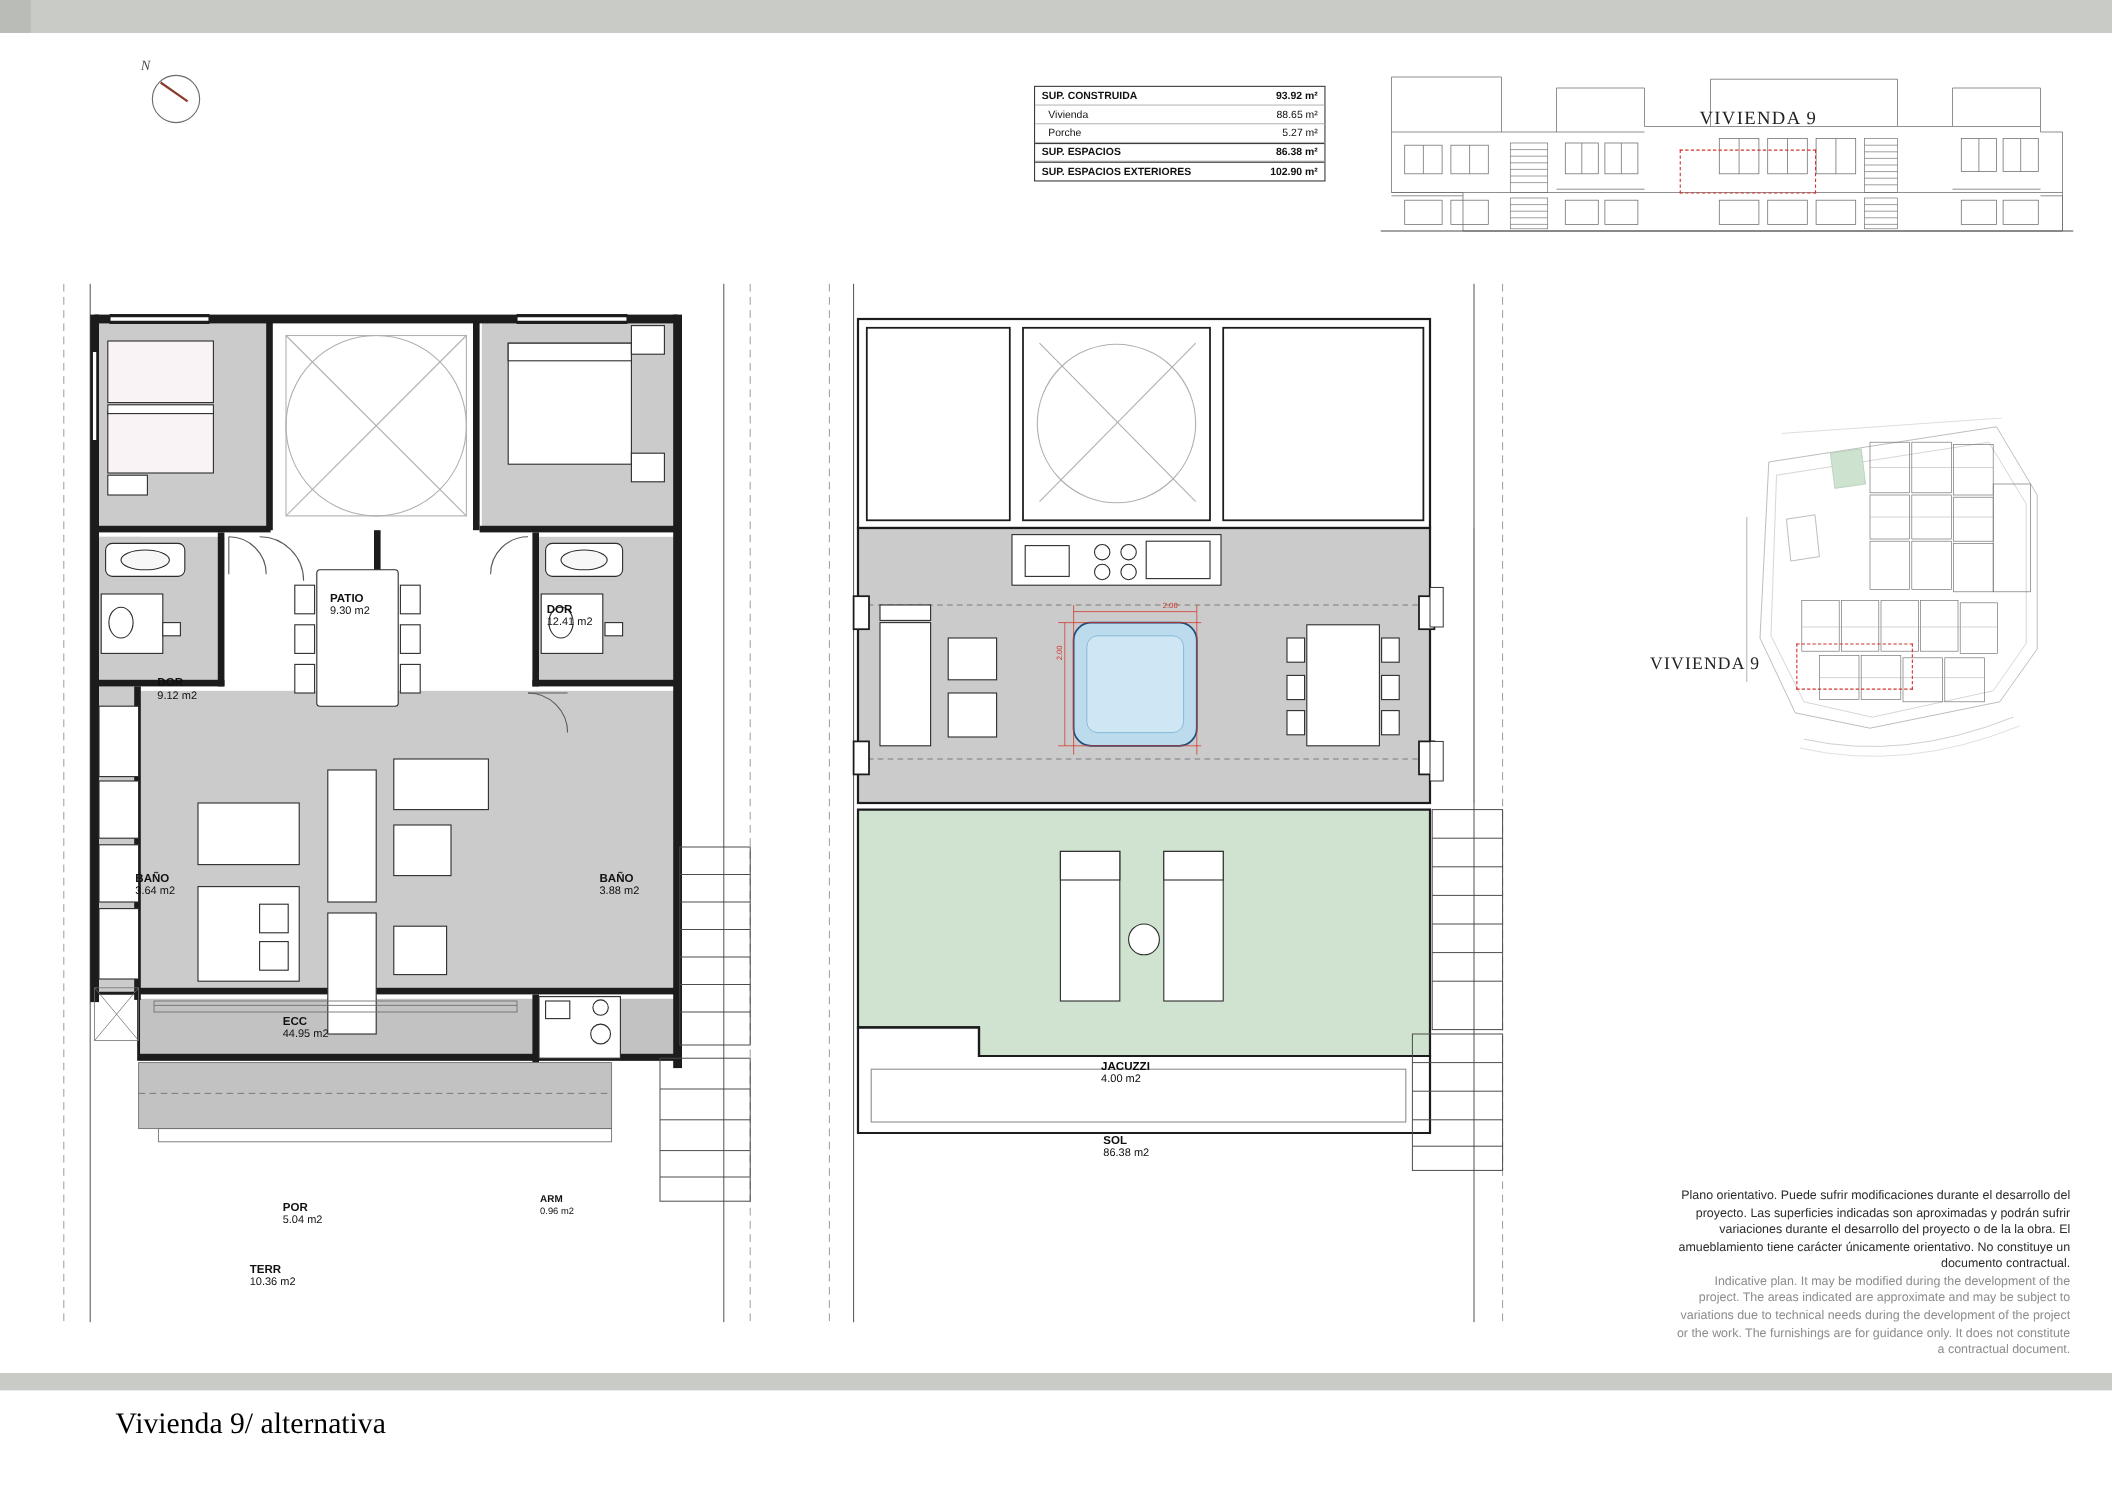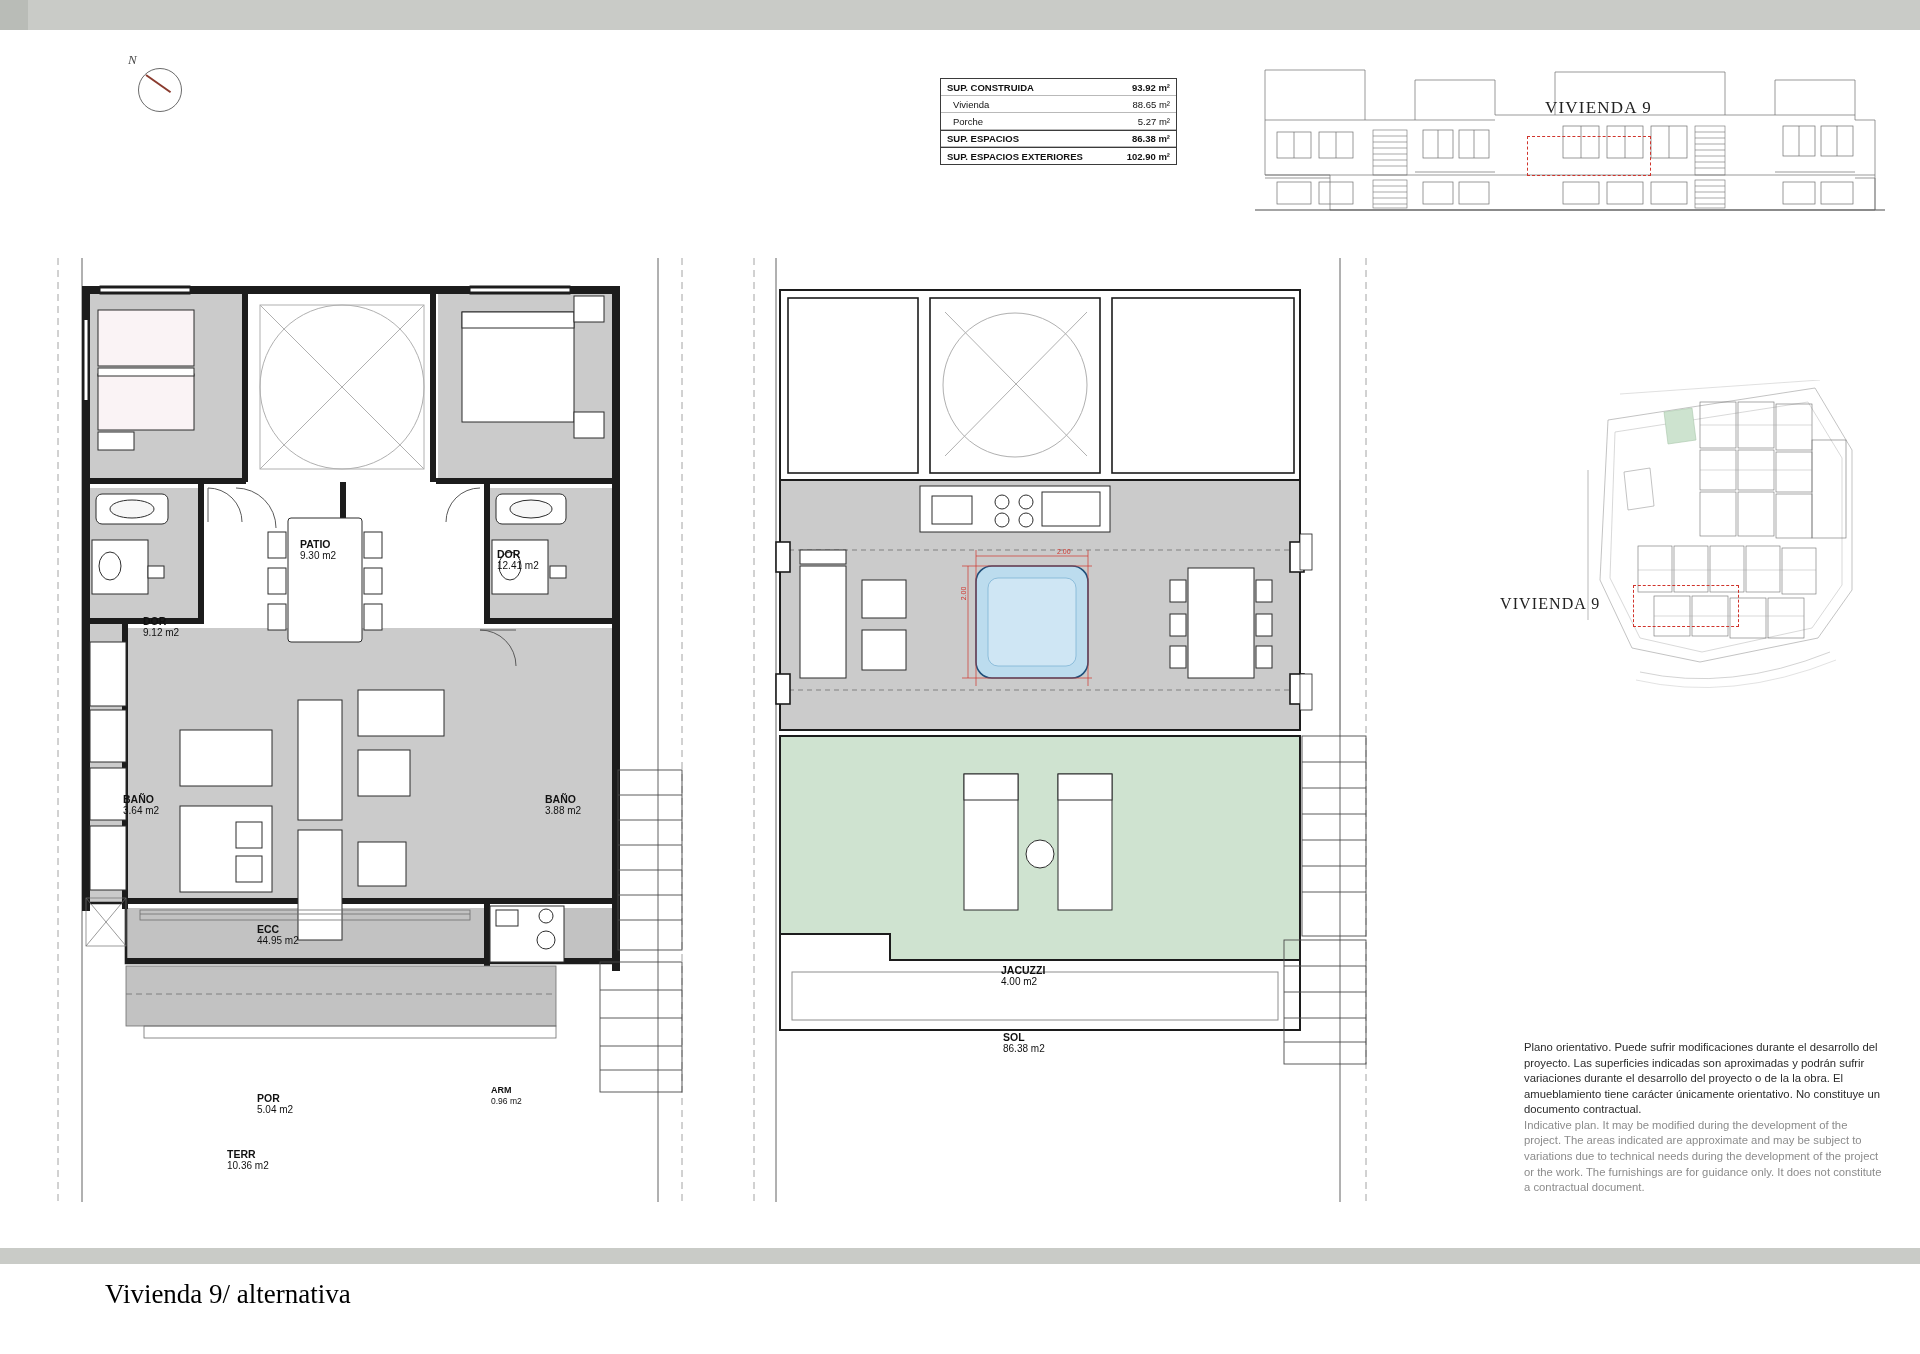--- a/index.html
+++ b/index.html
@@ -28,21 +28,21 @@
     position:absolute; left:26px; top:24px; width:30px; height:2px;
     background:#8a3b2e; transform:rotate(35deg); transform-origin:left center;
   }
   .compass .nlabel {
     position:absolute; left:8px; top:2px; font-size:13px; color:#4a4a4a;
     font-family:"Liberation Serif", serif; font-style:italic;
   }
 
   
   .surf-table {
-    position:absolute; left:940px; top:78px; width:237px;
+    position:absolute; left:940px; top:78px; width:265px;
     border:1px solid #3b3b3b; background:#fff;
     font-size:9.5px; color:#111;
   }
   .surf-table .row {
     display:flex; justify-content:space-between; align-items:center;
     padding:2px 6px; border-bottom:1px solid #b9b9b9; height:17px;
   }
   .surf-table .row:last-child { border-bottom:none; }
   .surf-table .row.strong { font-weight:bold; }
   .surf-table .row.sub { padding-left:12px; }
@@ -69,22 +69,22 @@
     font-size:16px; letter-spacing:1.1px; color:#222;
     font-family:"Liberation Serif", serif;
   }
   .site-highlight {
     position:absolute; left:1633px; top:585px; width:106px; height:42px;
     border:1.6px dashed #d0342c;
   }
 
   
   .disclaimer {
-    position:absolute; left:1524px; top:1040px; width:358px;
-    font-size:11.3px; line-height:1.38; color:#2b2b2b;
+    position:absolute; left:1524px; top:1080px; width:358px;
+    font-size:11.3px; line-height:1.38; color:#2b2b2b;text-align:right;
   }
   .disclaimer .en { color:#8c8c8c; }
 
   
   .sheet-title {
     position:absolute; left:105px; top:1279px;
     font-size:27px; color:#000000;
     font-family:"Liberation Serif", serif;
   }
 

